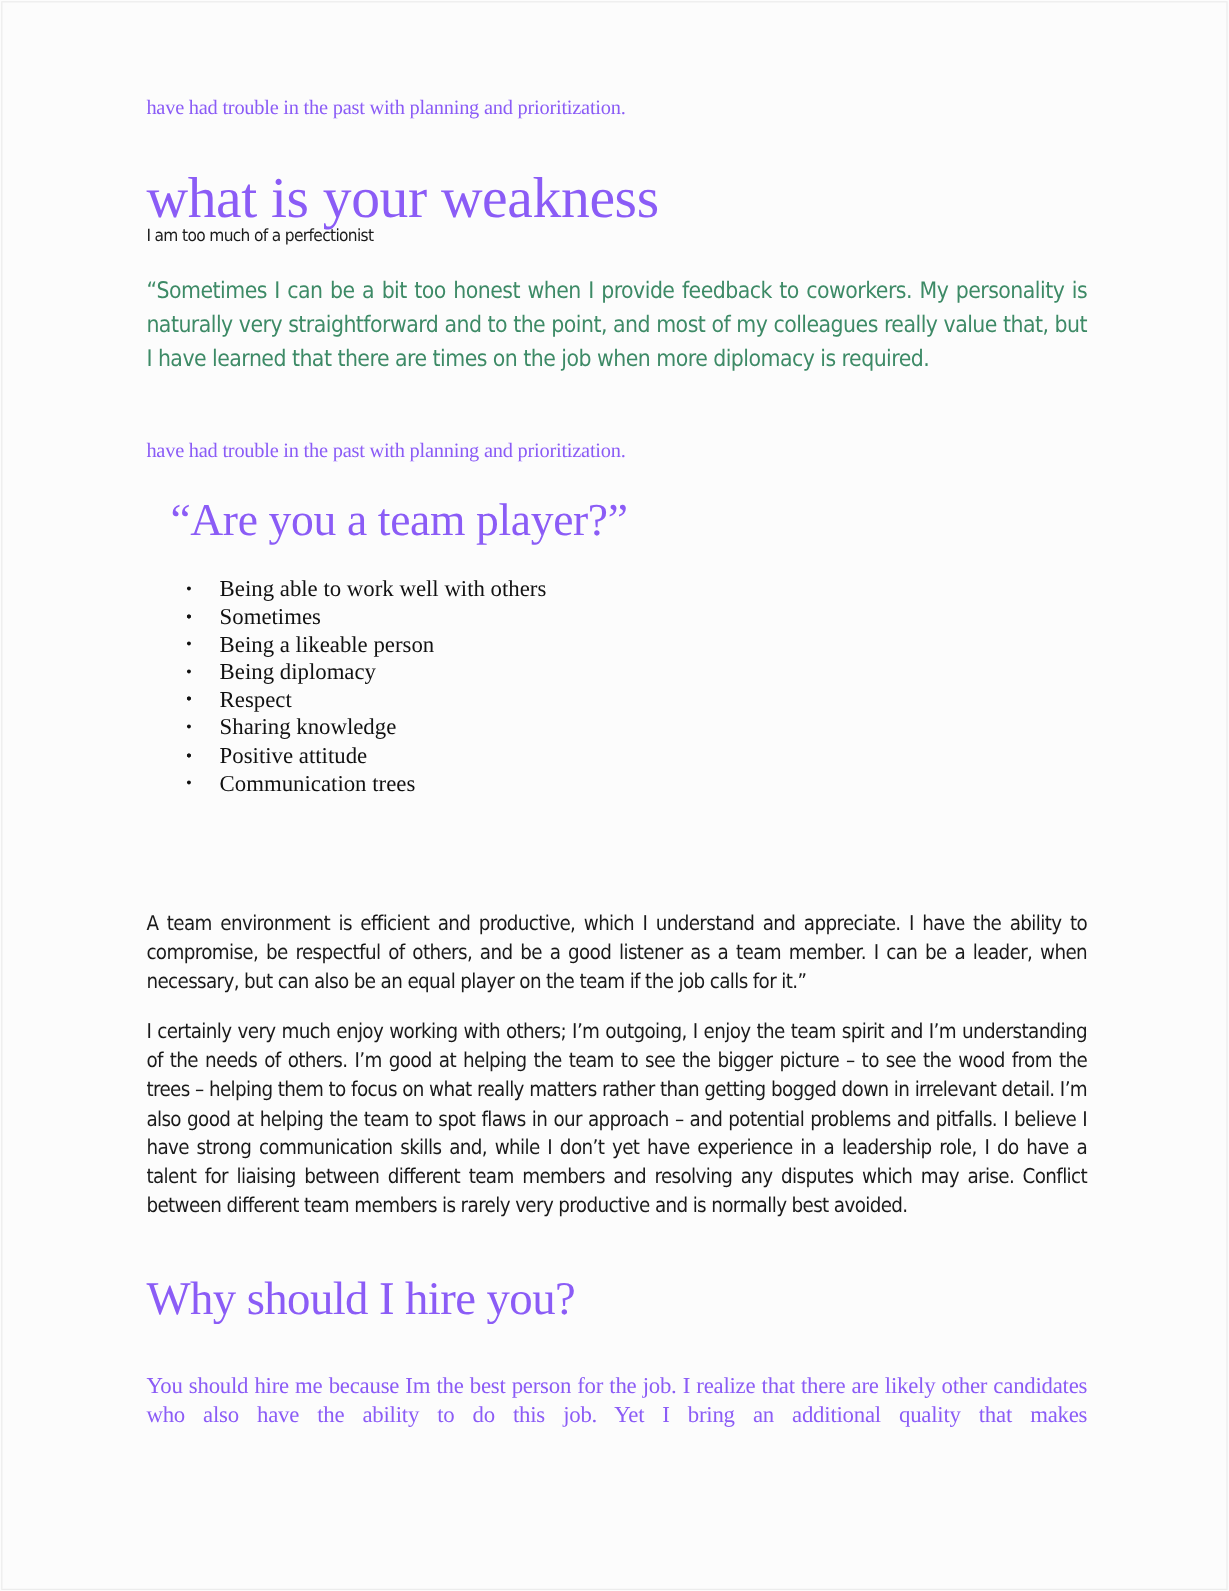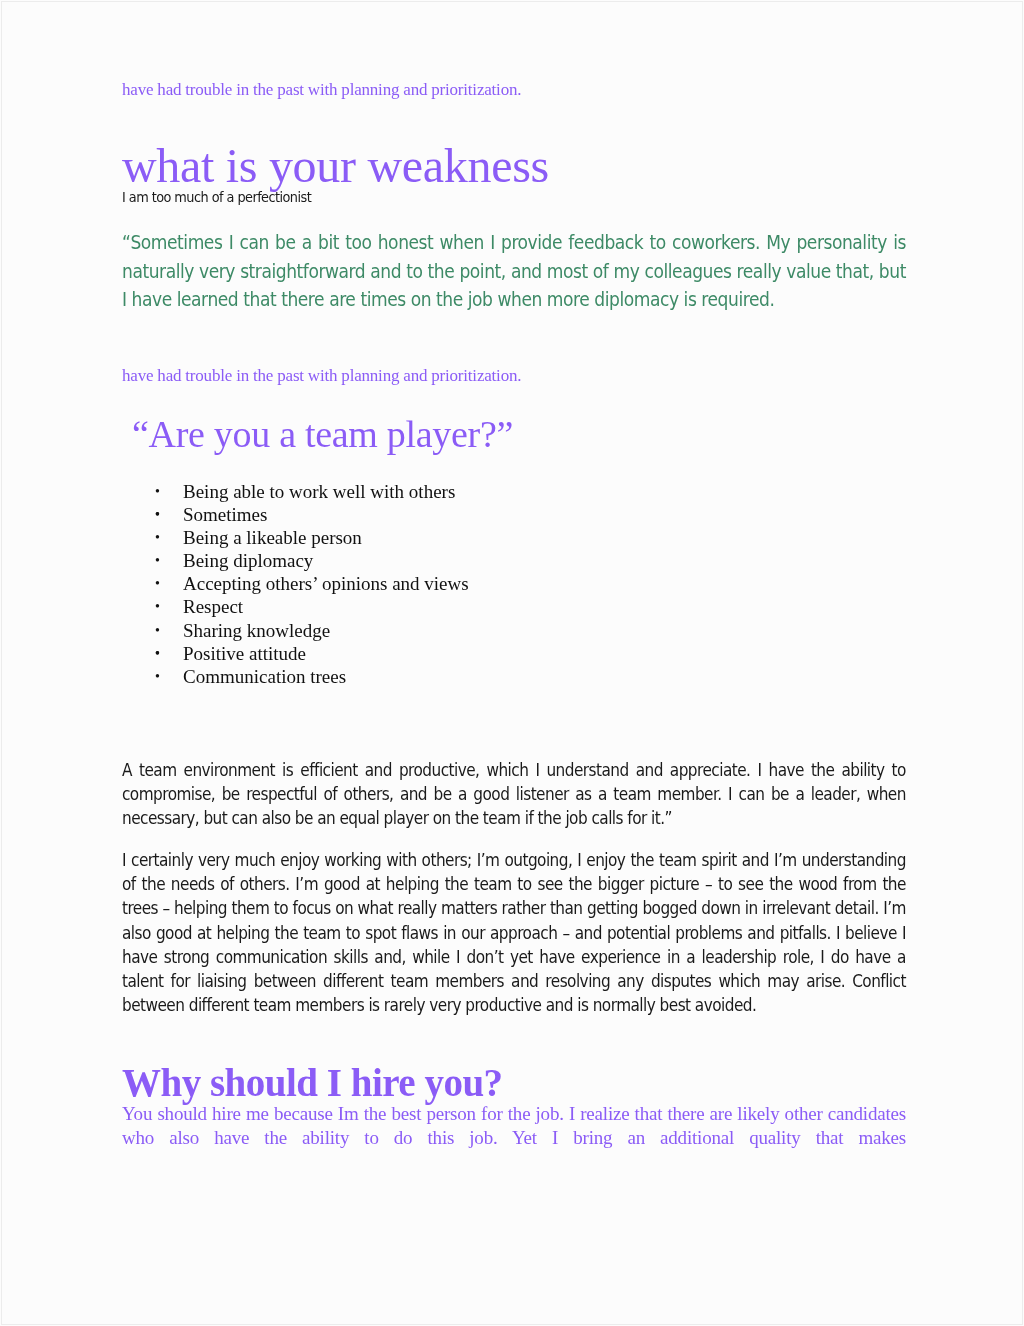--- a/index.html
+++ b/index.html
@@ -20,39 +20,39 @@
 
   .small-serif { font-size: 17px; letter-spacing: -0.2px; }
   .h-weak { font-size: 48px; font-weight: normal; top: 124px; letter-spacing: -0.3px; margin-top: 12px; }
   .perf { top: 187px; font-size: 14px; letter-spacing: -0.6px; transform: scaleX(0.92); transform-origin: left; }
   .green {
     top: 226px; color: #3d8a66; font-size: 19px; line-height: 28.5px;
     text-align: justify; letter-spacing: -0.5px;
     font-family: "DejaVu Sans", sans-serif;
     transform: scaleX(0.9); transform-origin: left; width: 871px;
   }
-  .team-h { left: 130px; top: 410px; font-size: 38px; font-weight: normal; letter-spacing: -0.3px; }
+  .team-h { left: 140px; top: 410px; font-size: 38px; font-weight: normal; letter-spacing: -0.3px; }
   ul.bullets {
     position: absolute; left: 120px; top: 478px; margin: 0; padding: 0; list-style: none;
     font-family: "Liberation Serif", serif; font-size: 19px; line-height: 23.1px; color: #111;
   }
   ul.bullets li { position: relative; padding-left: 61px; }
   ul.bullets li .dot {
     position: absolute; left: 33px; top: 0; font-size: 14px;
   }
   .para {
     font-family: "DejaVu Sans", sans-serif; color: #1a1a1a;
     font-size: 17px; line-height: 24.2px; text-align: justify; letter-spacing: -0.6px;
     transform: scaleX(0.9); transform-origin: left; width: 871px;
   }
   .p1 { top: 756px; }
   .p2 { top: 846px; }
-  .h-hire { top: 1058px; font-size: 39px; font-weight: bold; letter-spacing: -0.5px; }
+  .h-hire { top: 1058px; font-size: 39px; font-weight: normal; letter-spacing: -0.5px; }
   .p-hire {
-    top: 1100px; font-size: 19px; line-height: 24px; text-align: justify; letter-spacing: -0.2px;
+    top: 1142px; font-size: 19px; line-height: 24px; text-align: justify; letter-spacing: -0.2px;
     text-align-last: justify;
   }
 </style>
 </head>
 <body>
 
 <div class="page">
 
   <p class="abs serif small-serif" style="top:78px;">have had trouble in the past with planning and prioritization.</p>
 
@@ -65,21 +65,21 @@
   <p class="abs serif small-serif" style="top:364px;">have had trouble in the past with planning and prioritization.</p>
 
   <h2 class="abs serif team-h">“Are you a team player?”</h2>
 
   <ul class="bullets">
     <li><span class="dot">•</span><span>Being able to work well with others</span></li>
     <li><span class="dot">•</span></li>
     <li><span class="dot">•</span><span>Sometimes</span></li>
     <li><span class="dot">•</span><span>Being a likeable person</span></li>
     <li><span class="dot">•</span><span>Being diplomacy</span></li>
-    <li><span class="dot">•</span><span>Accepting others’ opinions and views</span></li>
+    <li><span class="dot">•</span></li>
     <li><span class="dot">•</span><span>Respect</span></li>
     <li><span class="dot">•</span><span>Sharing knowledge</span></li>
     <li><span class="dot">•</span></li>
     <li><span class="dot">•</span><span>Positive attitude</span></li>
     <li><span class="dot">•</span><span>Communication trees</span></li>
   </ul>
 
   <p class="abs para p1">A team environment is efficient and productive, which I understand and appreciate. I have the ability to compromise, be respectful of others, and be a good listener as a team member. I can be a leader, when necessary, but can also be an equal player on the team if the job calls for it.”</p>
 
   <p class="abs para p2">I certainly very much enjoy working with others; I’m outgoing, I enjoy the team spirit and I’m understanding of the needs of others. I’m good at helping the team to see the bigger picture – to see the wood from the trees – helping them to focus on what really matters rather than getting bogged down in irrelevant detail. I’m also good at helping the team to spot flaws in our approach – and potential problems and pitfalls. I believe I have strong communication skills and, while I don’t yet have experience in a leadership role, I do have a talent for liaising between different team members and resolving any disputes which may arise. Conflict between different team members is rarely very productive and is normally best avoided.</p>

